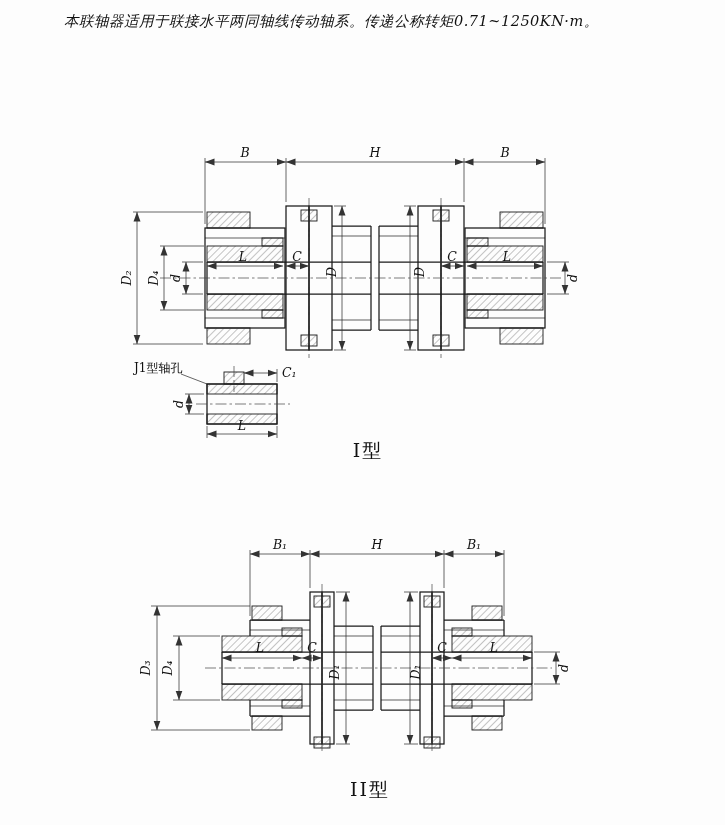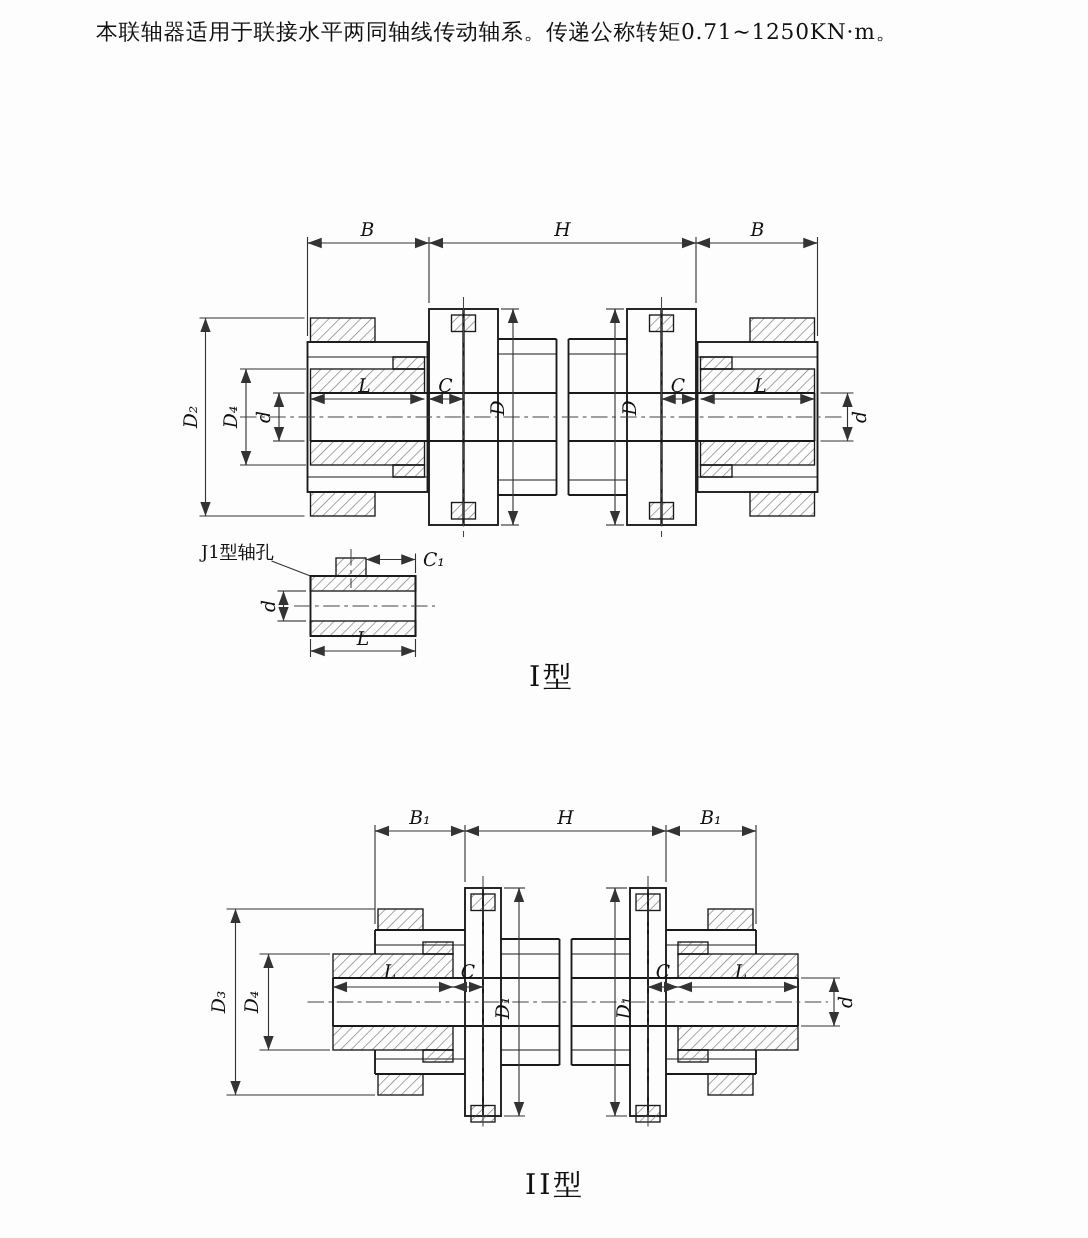--- a/index.html
+++ b/index.html
@@ -3,20 +3,21 @@
 <meta charset="utf-8">
 <style>
   html,body{margin:0;padding:0;}
   body{
     width:725px;height:825px;position:relative;background:#fdfdfd;
     font-family:"DejaVu Serif","Liberation Serif",serif;color:#111;
   }
   .header-text{
     position:absolute;left:64px;top:12px;font-size:14.5px;letter-spacing:.5px;
     white-space:nowrap;
+    font-style:italic;
   }
   svg{position:absolute;left:0;top:0;}
   .o{stroke:#1a1a1a;stroke-width:1.25;fill:none;}
   .t{stroke:#1a1a1a;stroke-width:.7;fill:none;}
   .h{stroke:#1a1a1a;stroke-width:.9;fill:url(#hatch);}
   .cl{stroke:#444;stroke-width:.7;stroke-dasharray:11 3 2.5 3;fill:none;}
   .dim{stroke:#333;stroke-width:.75;fill:none;}
   text.lbl{font:italic 12.5px "DejaVu Serif","Liberation Serif",serif;fill:#111;}
   text.cjk{font:12px "DejaVu Serif","Liberation Serif",serif;fill:#111;}
   text.cap{font:19px "DejaVu Serif","Liberation Serif",serif;fill:#111;letter-spacing:2px;}

